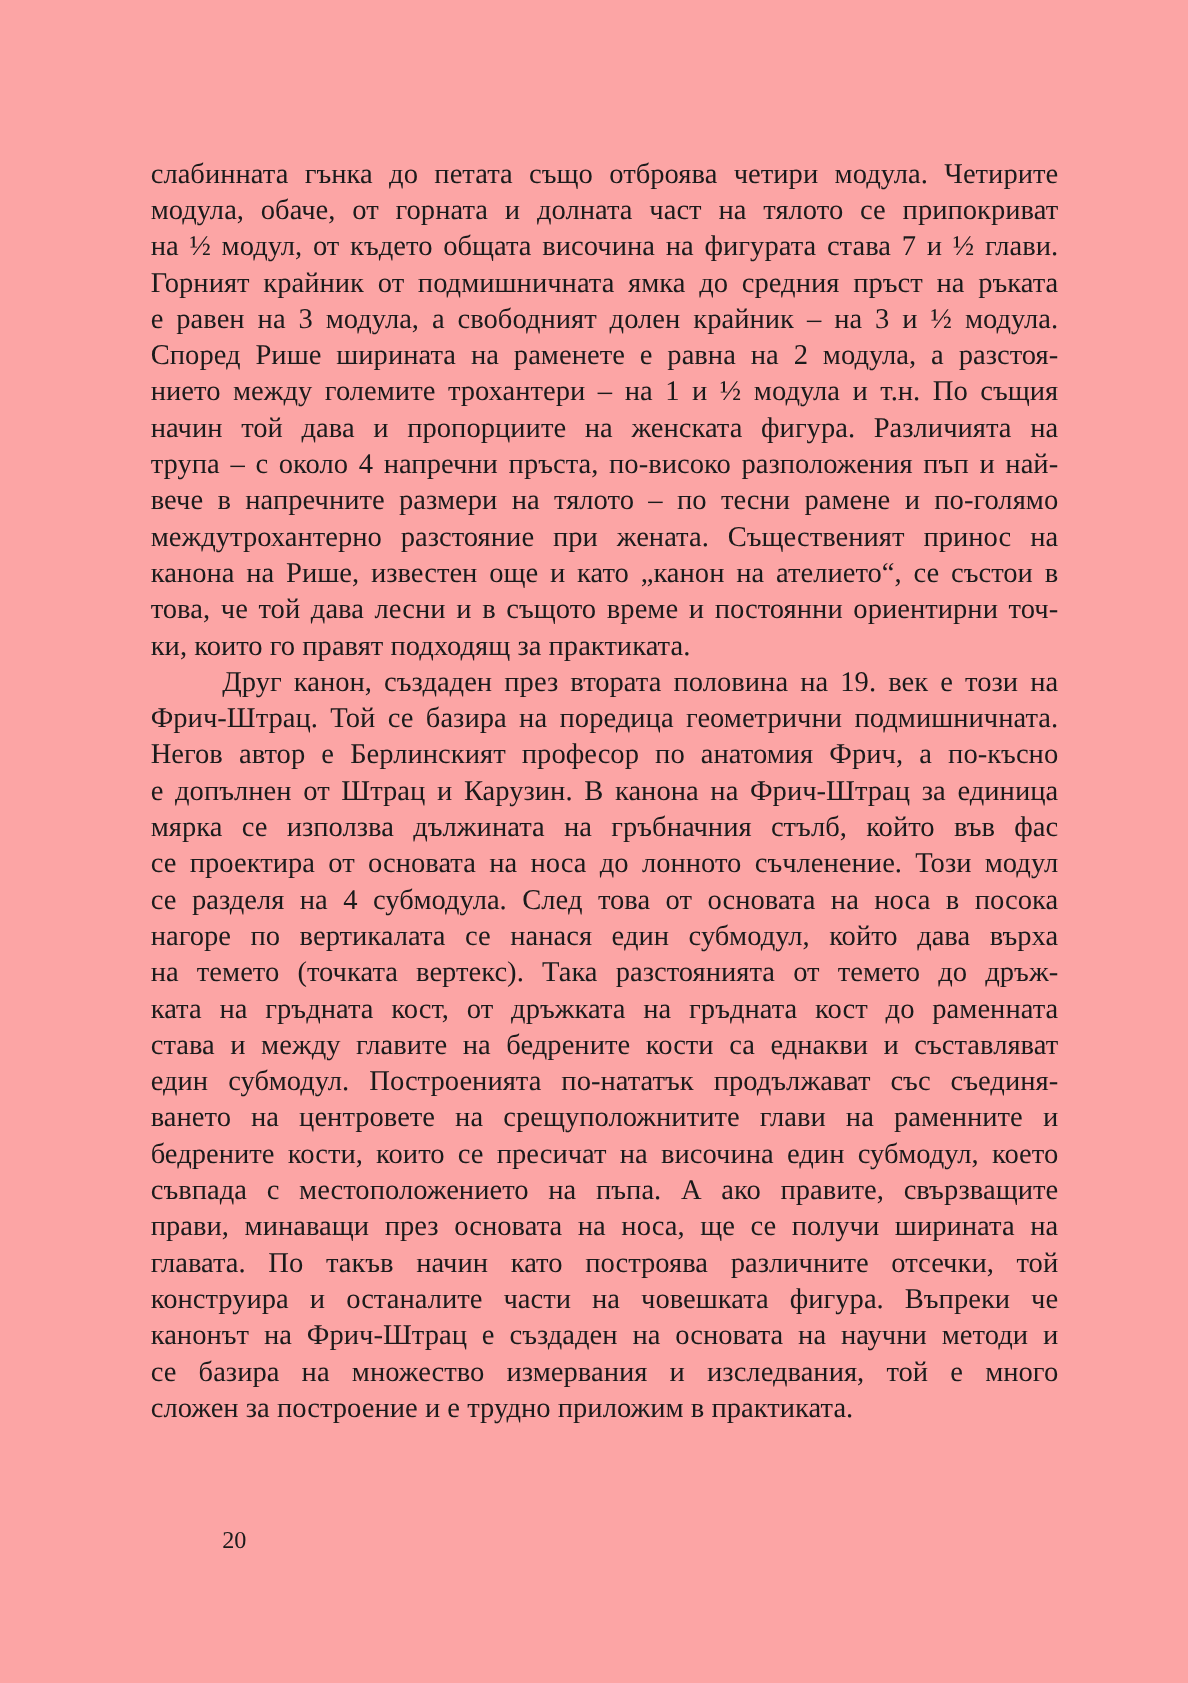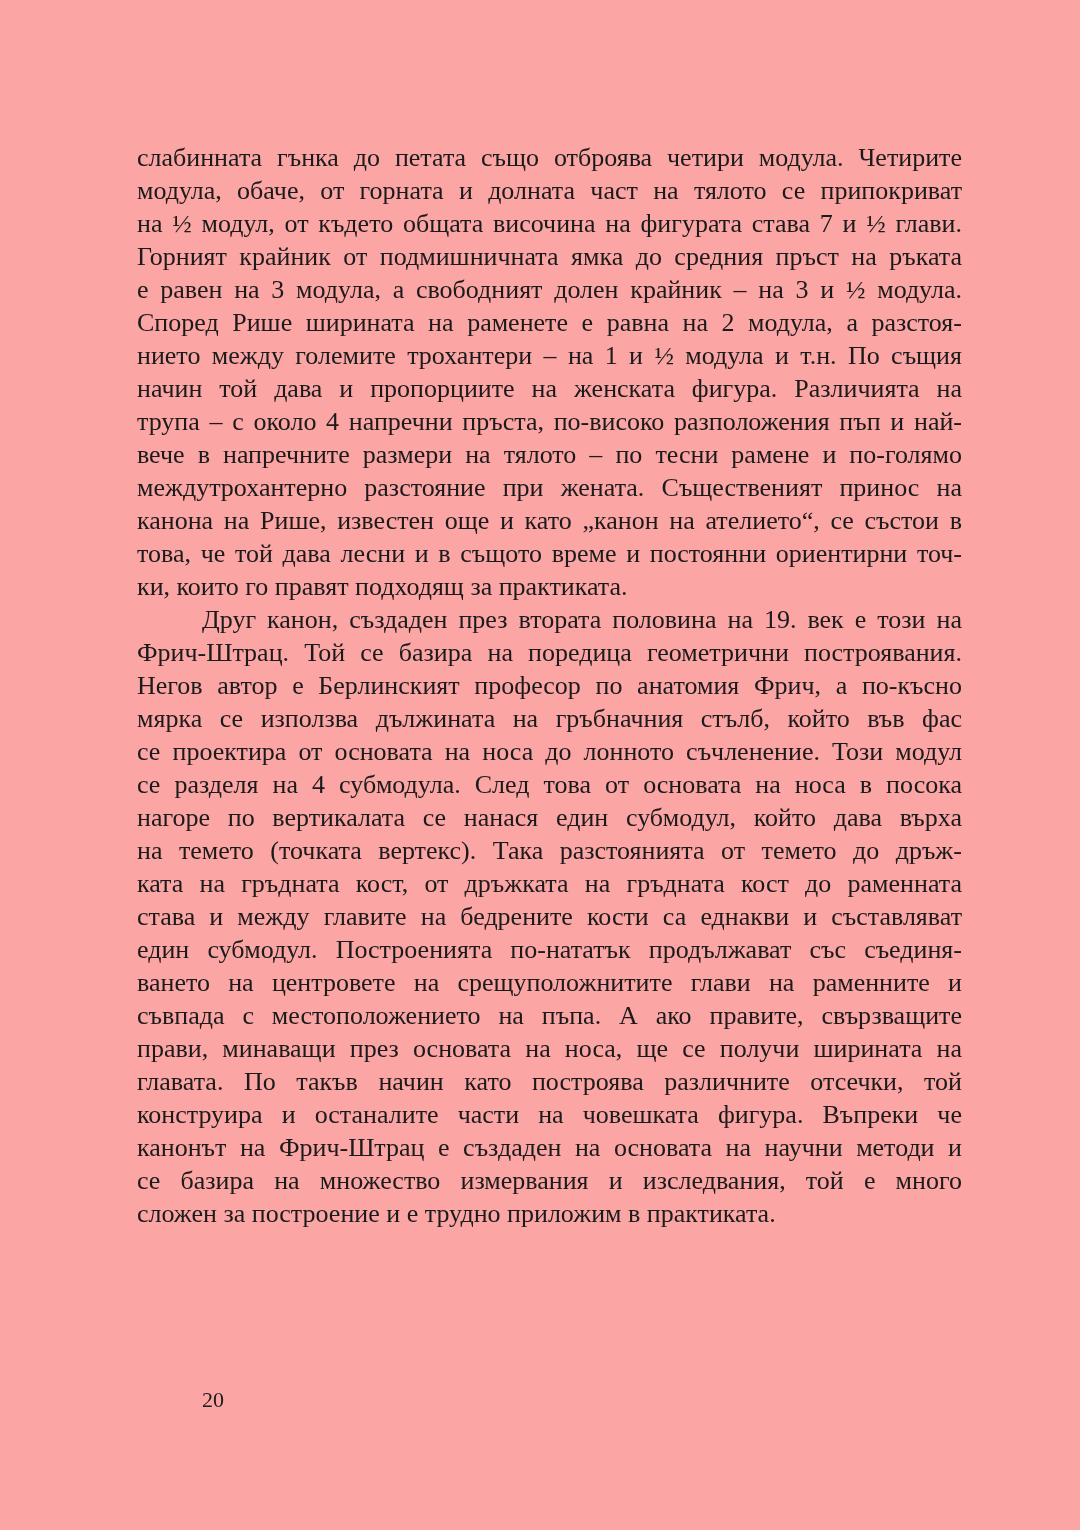--- a/index.html
+++ b/index.html
@@ -68,31 +68,33 @@
         <div class="text-line">начин той дава и пропорциите на женската фигура. Различията на</div>
         <div class="text-line">трупа – с около 4 напречни пръста, по-високо разположения пъп и най-</div>
         <div class="text-line">вече в напречните размери на тялото – по тесни рамене и по-голямо</div>
         <div class="text-line">междутрохантерно разстояние при жената. Същественият принос на</div>
         <div class="text-line">канона на Рише, известен още и като „канон на ателието“, се състои в</div>
         <div class="text-line">това, че той дава лесни и в същото време и постоянни ориентирни точ-</div>
         <div class="text-line last">ки, които го правят подходящ за практиката.</div>
       </div>
       <div class="paragraph">
         <div class="text-line indent">Друг канон, създаден през втората половина на 19. век е този на</div>
-        <div class="text-line">Фрич-Штрац. Той се базира на поредица геометрични построявания.</div>
+        <div class="text-line">Фрич-Штрац. Той се базира на поредица геометрични подмишничната.</div>
         <div class="text-line">Негов автор е Берлинският професор по анатомия Фрич, а по-късно</div>
+        <div class="text-line">е допълнен от Штрац и Карузин. В канона на Фрич-Штрац за единица</div>
         <div class="text-line">мярка се използва дължината на гръбначния стълб, който във фас</div>
         <div class="text-line">се проектира от основата на носа до лонното съчленение. Този модул</div>
         <div class="text-line">се разделя на 4 субмодула. След това от основата на носа в посока</div>
         <div class="text-line">нагоре по вертикалата се нанася един субмодул, който дава върха</div>
         <div class="text-line">на темето (точката вертекс). Така разстоянията от темето до дръж-</div>
         <div class="text-line">ката на гръдната кост, от дръжката на гръдната кост до раменната</div>
         <div class="text-line">става и между главите на бедрените кости са еднакви и съставляват</div>
         <div class="text-line">един субмодул. Построенията по-нататък продължават със съединя-</div>
         <div class="text-line">ването на центровете на срещуположнитите глави на раменните и</div>
+        <div class="text-line">бедрените кости, които се пресичат на височина един субмодул, което</div>
         <div class="text-line">съвпада с местоположението на пъпа. А ако правите, свързващите</div>
         <div class="text-line">прави, минаващи през основата на носа, ще се получи ширината на</div>
         <div class="text-line">главата. По такъв начин като построява различните отсечки, той</div>
         <div class="text-line">конструира и останалите части на човешката фигура. Въпреки че</div>
         <div class="text-line">канонът на Фрич-Штрац е създаден на основата на научни методи и</div>
         <div class="text-line">се базира на множество измервания и изследвания, той е много</div>
         <div class="text-line last">сложен за построение и е трудно приложим в практиката.</div>
       </div>
     </div>
   <div class="page-number">20</div>

